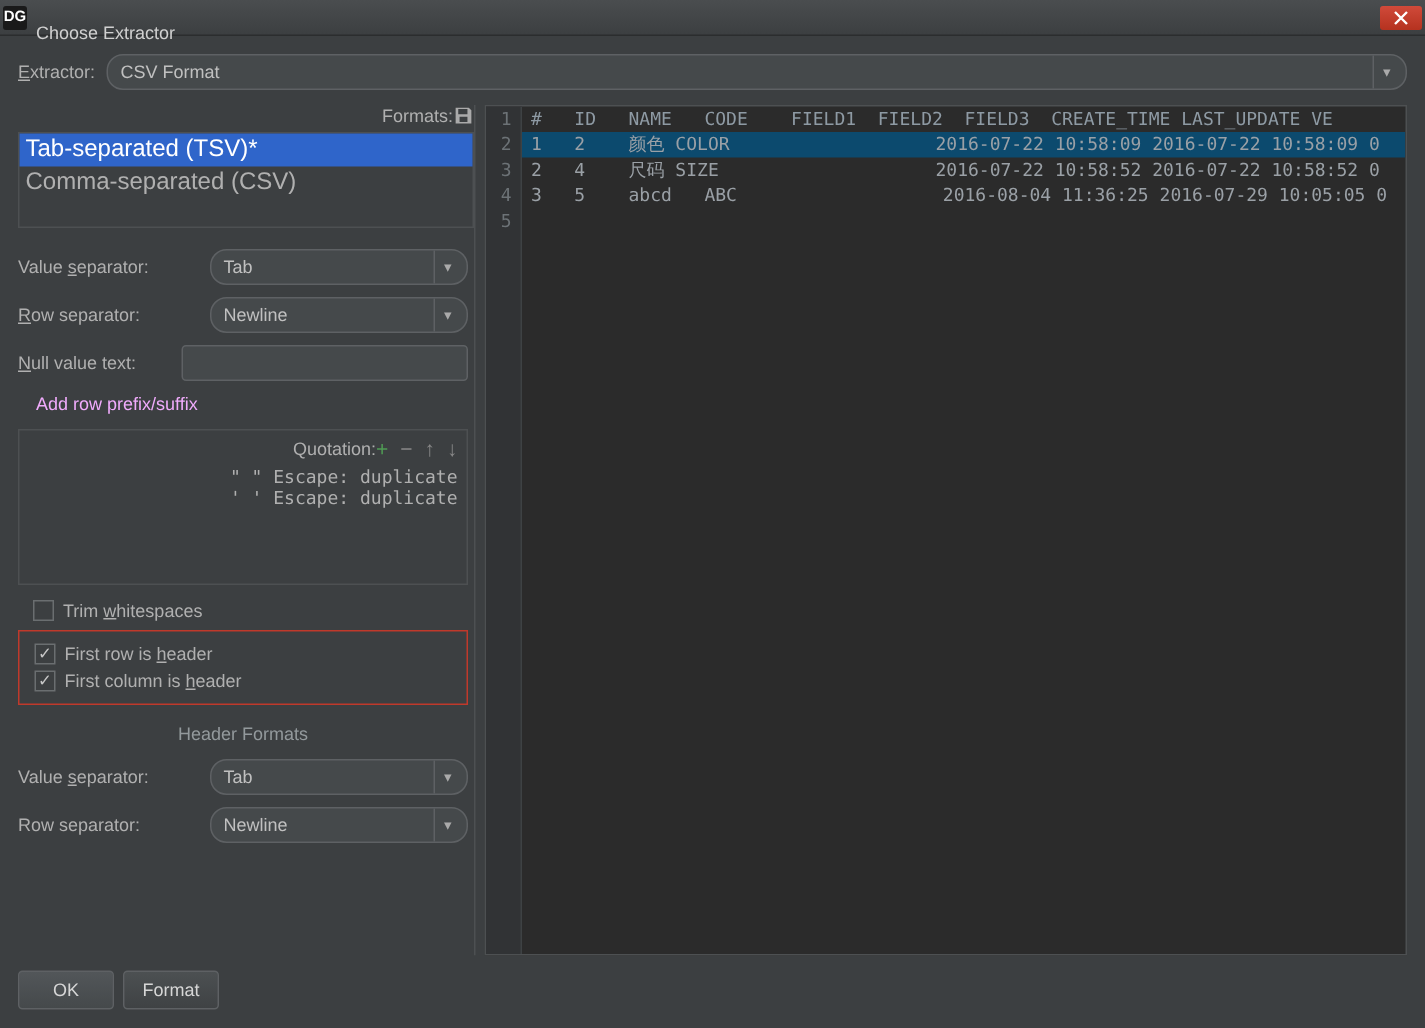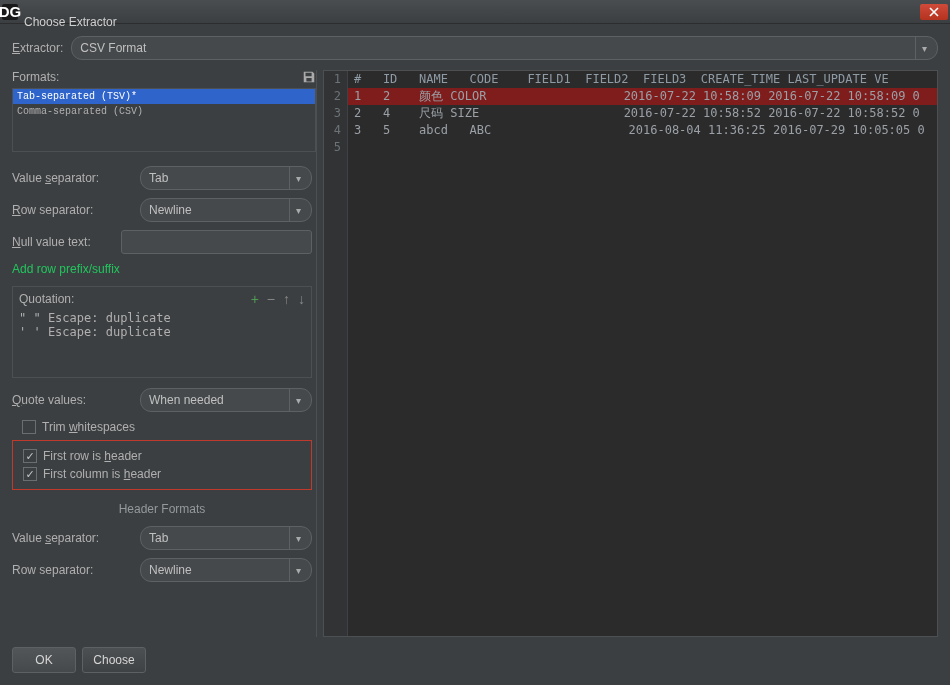--- a/index.html
+++ b/index.html
@@ -17,21 +17,21 @@
       background: linear-gradient(#4a4d4f, #3c3f41);
       border-bottom: 1px solid #2b2d2e;
       display: flex;
       align-items: center;
       padding: 0 2px;
     }
     .app-icon {
       width: 16px; height: 16px;
       background: #1a1a1a;
       color: #fff;
-      font-size: 15px;
+      font-size: 10px;
       font-weight: bold;
       display: flex; align-items: center; justify-content: center;
       margin-right: 6px;
       border-radius: 2px;
     }
     .title-text { flex: 1; color: #d0d0d0; margin-top: 21px; }
     .close-btn {
       width: 28px; height: 16px;
       background: linear-gradient(#d04a3a, #b5321f);
       display: flex; align-items: center; justify-content: center;
@@ -65,37 +65,37 @@
     }
     .combo-arrow::after { content: "▾"; font-size: 10px; color: #aaa; }
     .body-split { flex: 1; display: flex; gap: 6px; overflow: hidden; }
     .left-panel {
       width: 305px;
       display: flex; flex-direction: column;
       overflow: hidden;
       border-right: 1px solid #4d5052;
     }
     .formats-header {
-      display: flex; justify-content: space-between; align-items: center;
+      display: flex; justify-content: flex-end; align-items: center;
       margin-bottom: 4px;
     }
     .save-icon {
       width: 14px; height: 14px;
       fill: #aaa;
     }
     .formats-list {
       border: 1px solid #4d5052;
       background: #3c3f41;
       height: 64px;
       display: flex; flex-direction: column;
       margin-bottom: 14px;
     }
     .format-item {
-      font-family: Liberation Mono, monospace;
-      font-size: 10px;
+      font-family: Liberation Sans, sans-serif;
+      font-size: 16px;
       padding: 2px 4px;
       cursor: pointer;
     }
     .format-item.selected {
       background: #2f65ca;
       color: #fff;
     }
     .form-row {
       display: flex; align-items: center; gap: 8px;
       margin-bottom: 8px;
@@ -105,28 +105,29 @@
     .text-input {
       flex: 1;
       height: 24px;
       background: #45494b;
       border: 1px solid #5e6164;
       border-radius: 3px;
       padding: 0 6px;
       color: #c0c0c0;
     }
     .link {
-      color: #22c55e;
-      cursor: pointer;
-      margin: 6px 0 10px;
+      color: #f0abfc;
+      cursor: pointer;
+      margin: 6px 12px 10px;
     }
     .quotation-block {
       border: 1px solid #4d5052;
-      padding: 4px 6px 6px;
+      padding: 4px 6px 18px;
       margin-bottom: 10px;
+      text-align: right;
     }
     .quotation-header {
       display: flex; align-items: center;
       margin-bottom: 4px;
     }
     .quotation-title { flex: 1; }
     .q-controls { display: flex; gap: 8px; align-items: center; }
     .q-plus { color: #4f9b54; font-size: 14px; cursor: pointer; }
     .q-minus { color: #888; font-size: 14px; }
     .q-arrow { color: #888; font-size: 14px; }
@@ -176,21 +177,21 @@
       text-align: right;
       padding-right: 6px;
       background: #313335;
       color: #6c7276;
       border-right: 1px solid #3e4244;
     }
     .gutter div { height: 17px; line-height: 17px; }
     .content { flex: 1; overflow: hidden; }
     .line { height: 17px; line-height: 17px; white-space: pre; padding-left: 6px; }
     .line.header { color: #8e9aa4; }
-    .line.active { background: #7f1d1d; }
+    .line.active { background: #0c4a6e; }
     .bottom-bar {
       display: flex; justify-content: flex-start; gap: 6px;
       margin-top: 10px;
     }
     .btn {
       min-width: 64px; height: 26px;
       background: linear-gradient(#4c5052, #3f4244);
       border: 1px solid #5e6164;
       border-radius: 3px;
       display: flex; align-items: center; justify-content: center;
@@ -269,27 +270,20 @@
             <span class="q-arrow">↑</span>
             <span class="q-arrow">↓</span>
           </div>
         </div>
         <div class="quotation-lines">
           <div>"  "  Escape: duplicate</div>
           <div>'  '  Escape: duplicate</div>
         </div>
       </div>
 
-      <div class="form-row">
-        <span class="label"><u>Q</u>uote values:</span>
-        <div class="combo">
-              <span>When needed</span>
-              <span class="combo-arrow"></span>
-            </div>
-      </div>
 
       <div class="checkbox-row" style="margin-top:6px;">
         <span class="cb"></span>
         <span>Trim <u>w</u>hitespaces</span>
       </div>
 
       <div class="highlight-box">
         <div class="checkbox-row">
           <span class="cb checked"></span>
           <span>First row is <u>h</u>eader</span>
@@ -333,15 +327,15 @@
         <div class="line active">1   2    颜色 COLOR                   2016-07-22 10:58:09 2016-07-22 10:58:09 0</div>
         <div class="line">2   4    尺码 SIZE                    2016-07-22 10:58:52 2016-07-22 10:58:52 0</div>
         <div class="line">3   5    abcd   ABC                   2016-08-04 11:36:25 2016-07-29 10:05:05 0</div>
         <div class="line"></div>
       </div>
     </div>
   </div>
 
   <div class="bottom-bar">
     <div class="btn primary">OK</div>
-    <div class="btn">Choose</div>
+    <div class="btn">Format</div>
   </div>
 </div>
 
 </body></html>

